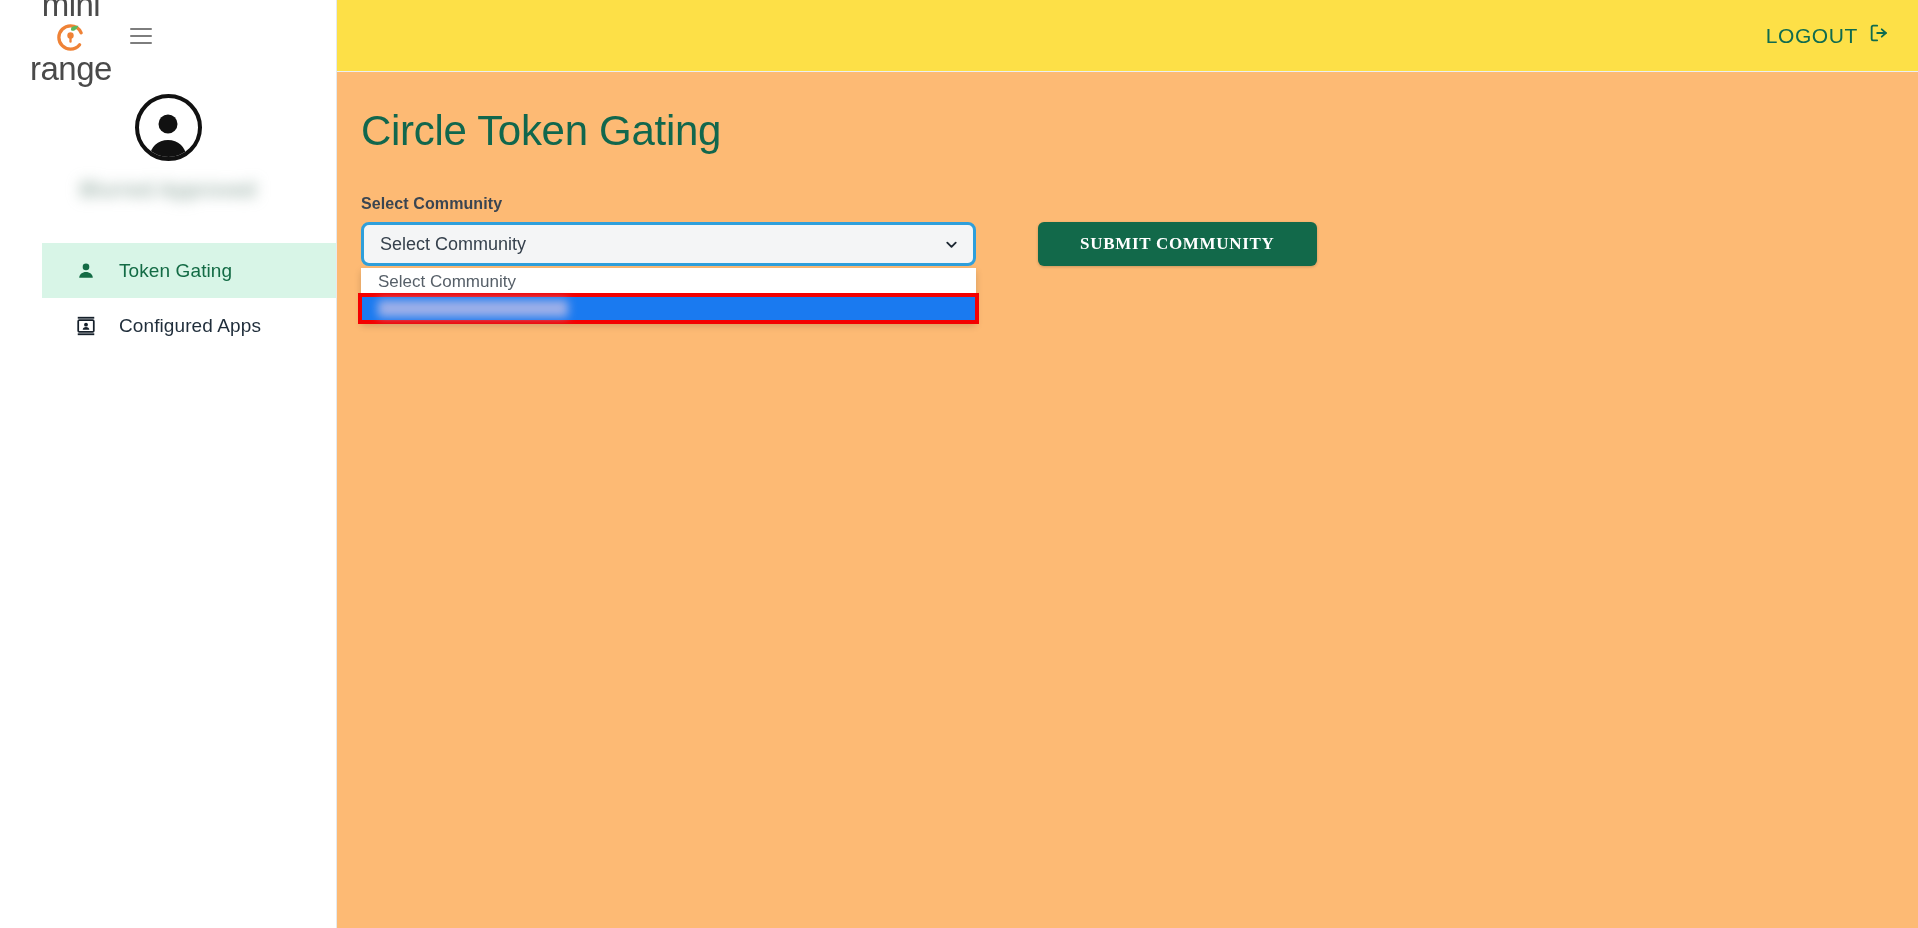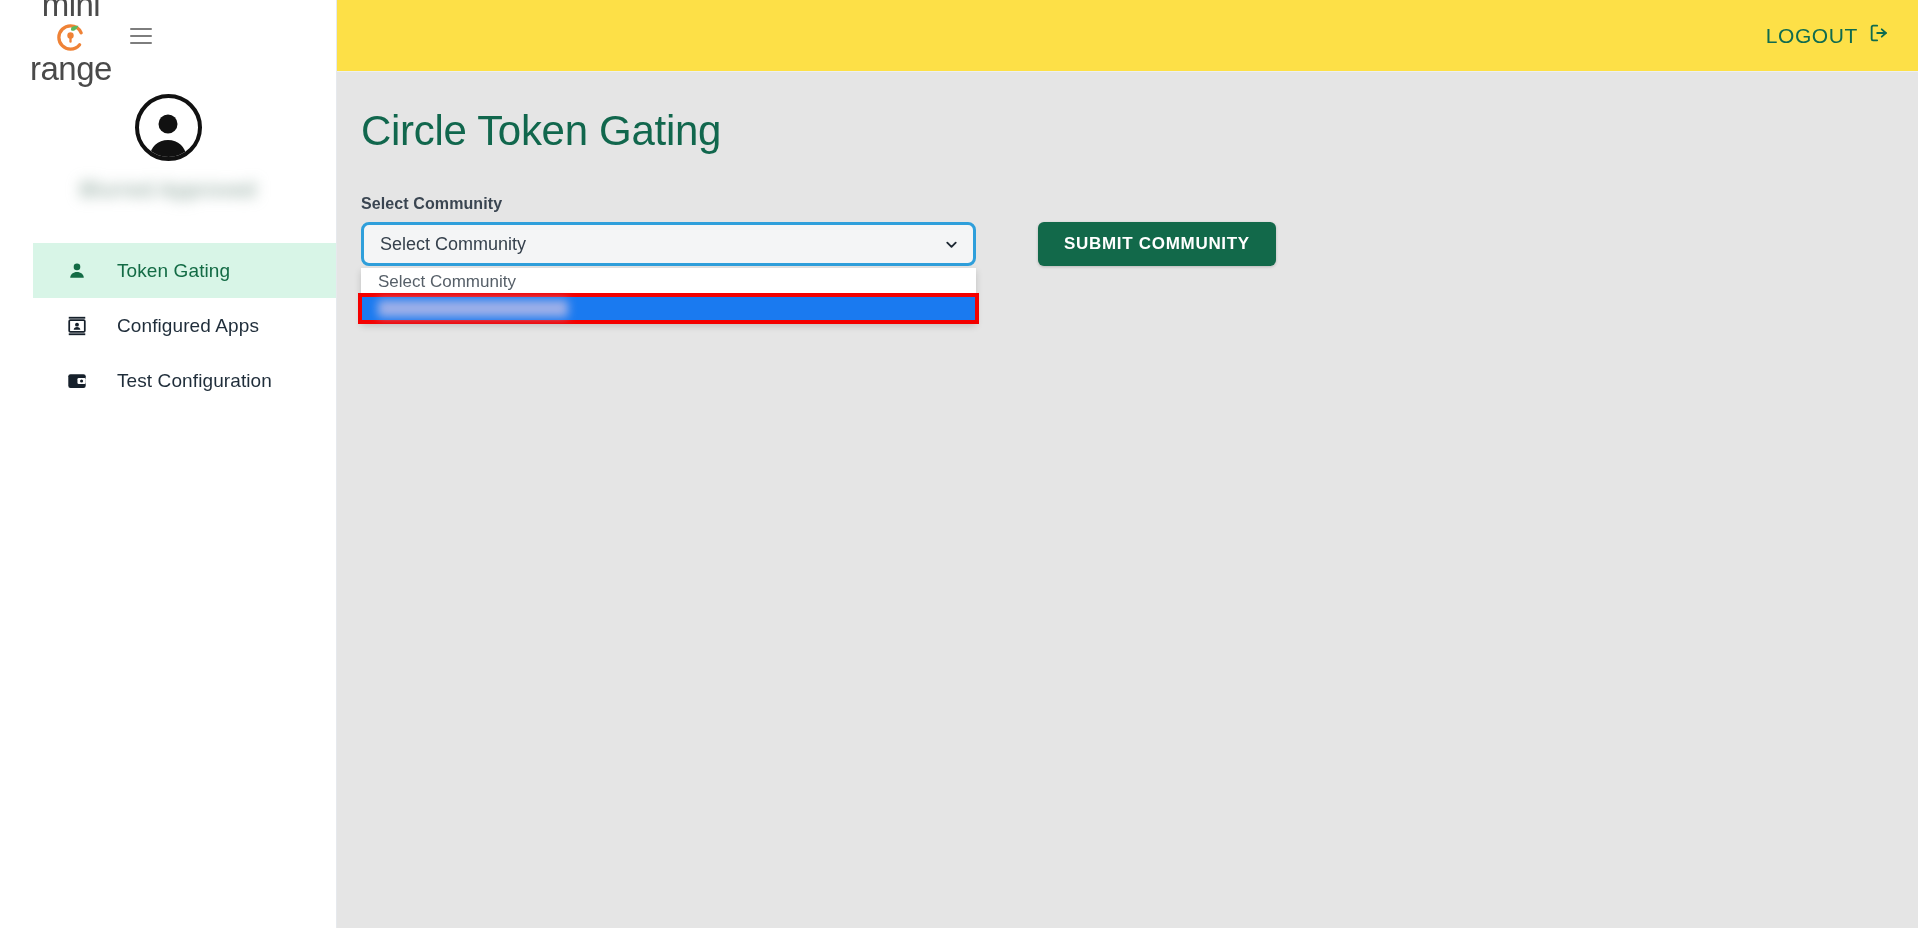--- a/index.html
+++ b/index.html
@@ -101,23 +101,23 @@
   }
 
   .nav {
     margin-top: 40px;
     display: flex;
     flex-direction: column;
   }
   .nav-item {
     display: flex;
     align-items: center;
-    gap: 28px;
+    gap: 21px;
     height: 55px;
-    margin-left: 33px;
+    margin-left: 42px;
     padding-left: 32px;
     font-size: 19px;
     color: #1f2d3a;
     cursor: pointer;
     letter-spacing: 0.1px;
   }
   .nav-item.active {
     background: #d8f5e7;
     color: #136b45;
   }
@@ -152,21 +152,21 @@
     align-items: center;
     gap: 10px;
     color: #0f6b4f;
     font-size: 21px;
     letter-spacing: 0.6px;
     cursor: pointer;
   }
 
   .content {
     flex: 1;
-    background: #e5e5e5;
+    background: #fdba74;
     padding: 35px 0 0 24px;
     position: relative;
   }
   .page-title {
     font-size: 42px;
     font-weight: 400;
     color: #11674d;
     letter-spacing: -0.3px;
     margin-bottom: 40px;
     margin-left: 0;
@@ -248,30 +248,30 @@
     -webkit-filter: blur(5px);
     border-radius: 1px;
     color: transparent;
     user-select: none;
     overflow: hidden;
   }
 
   .submit-btn {
     margin-top: 16px;
     height: 44px;
-    padding: 0 26px;
+    padding: 0 42px;
     border: none;
     border-radius: 6px;
     background: #12694a;
     color: #ffffff;
     font-size: 17px;
     font-weight: 700;
     letter-spacing: 0.7px;
     cursor: pointer;
-    font-family: Liberation Sans, sans-serif;
+    font-family: Liberation Serif, serif;
     box-shadow: 0 1px 3px rgba(0,0,0,0.2);
     white-space: nowrap;
   }
 </style>
 </head>
 <body>
 
 <div class="app">
 
   <aside class="sidebar">
@@ -322,30 +322,20 @@
             <rect x="3.5" y="5.5" width="17" height="13" rx="1.2"></rect>
             <line x1="3" y1="3" x2="21" y2="3" stroke-width="2"></line>
             <line x1="3" y1="21" x2="21" y2="21" stroke-width="2"></line>
             <circle cx="12" cy="10.5" r="2.1" fill="#16202b" stroke="none"></circle>
             <path d="M8.4 16c0-2 1.7-3 3.6-3s3.6 1 3.6 3z" fill="#16202b" stroke="none"></path>
           </svg>
         </span>
         <span>Configured Apps</span>
       </div>
 
-      <div class="nav-item">
-        <span class="nav-icon">
-          <svg width="22" height="22" viewBox="0 0 24 24">
-            <rect x="2.5" y="4.5" width="19" height="15" rx="2.4" fill="#16202b"></rect>
-            <rect x="12.5" y="8.6" width="9" height="6.8" rx="1.4" fill="#ffffff"></rect>
-            <circle cx="17" cy="12" r="1.7" fill="#16202b"></circle>
-          </svg>
-        </span>
-        <span>Test Configuration</span>
-      </div>
 
     </nav>
   </aside>
 
   <div class="main">
 
     <header class="topbar">
       <div class="logout">
         <span>LOGOUT</span>
         <span>

